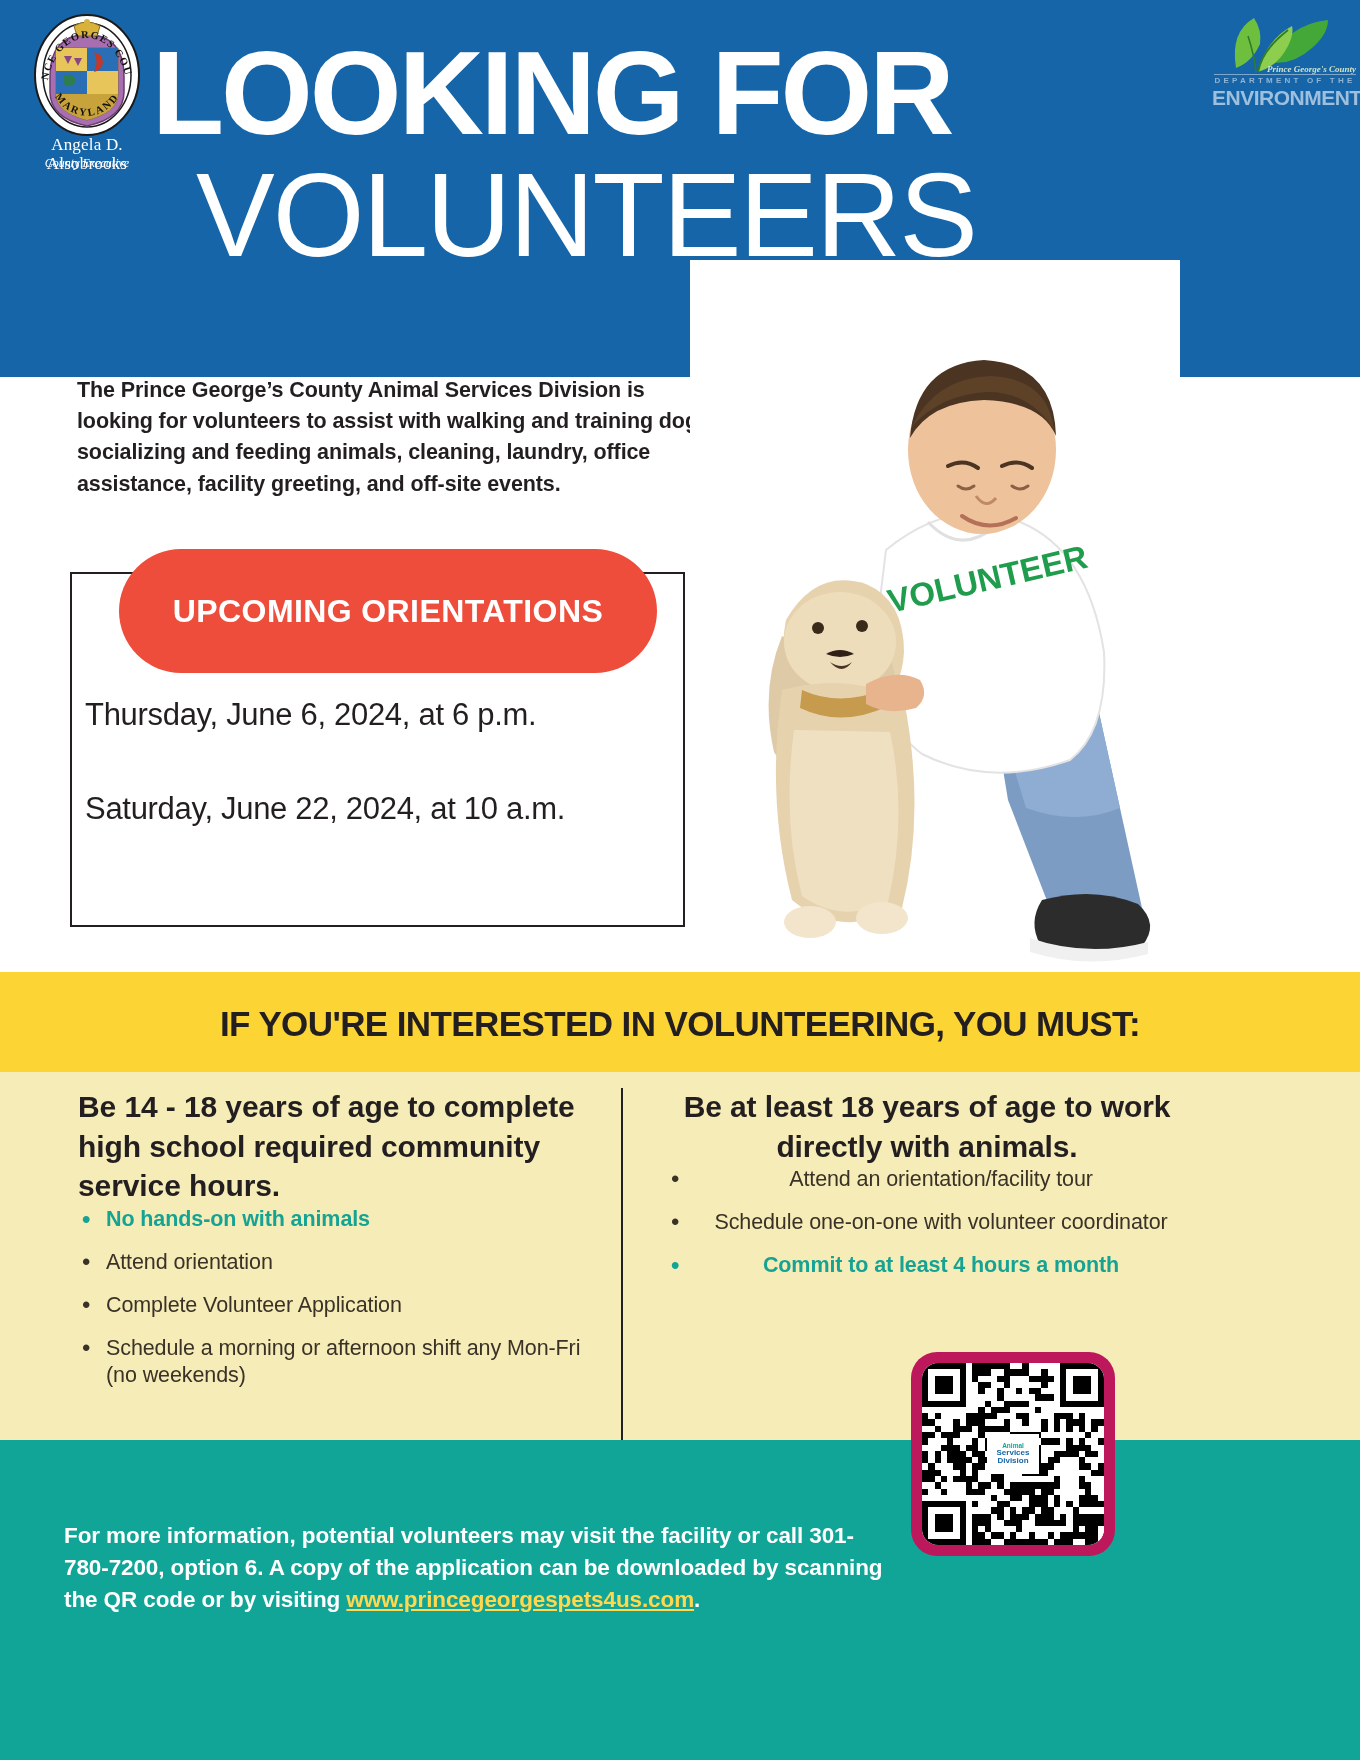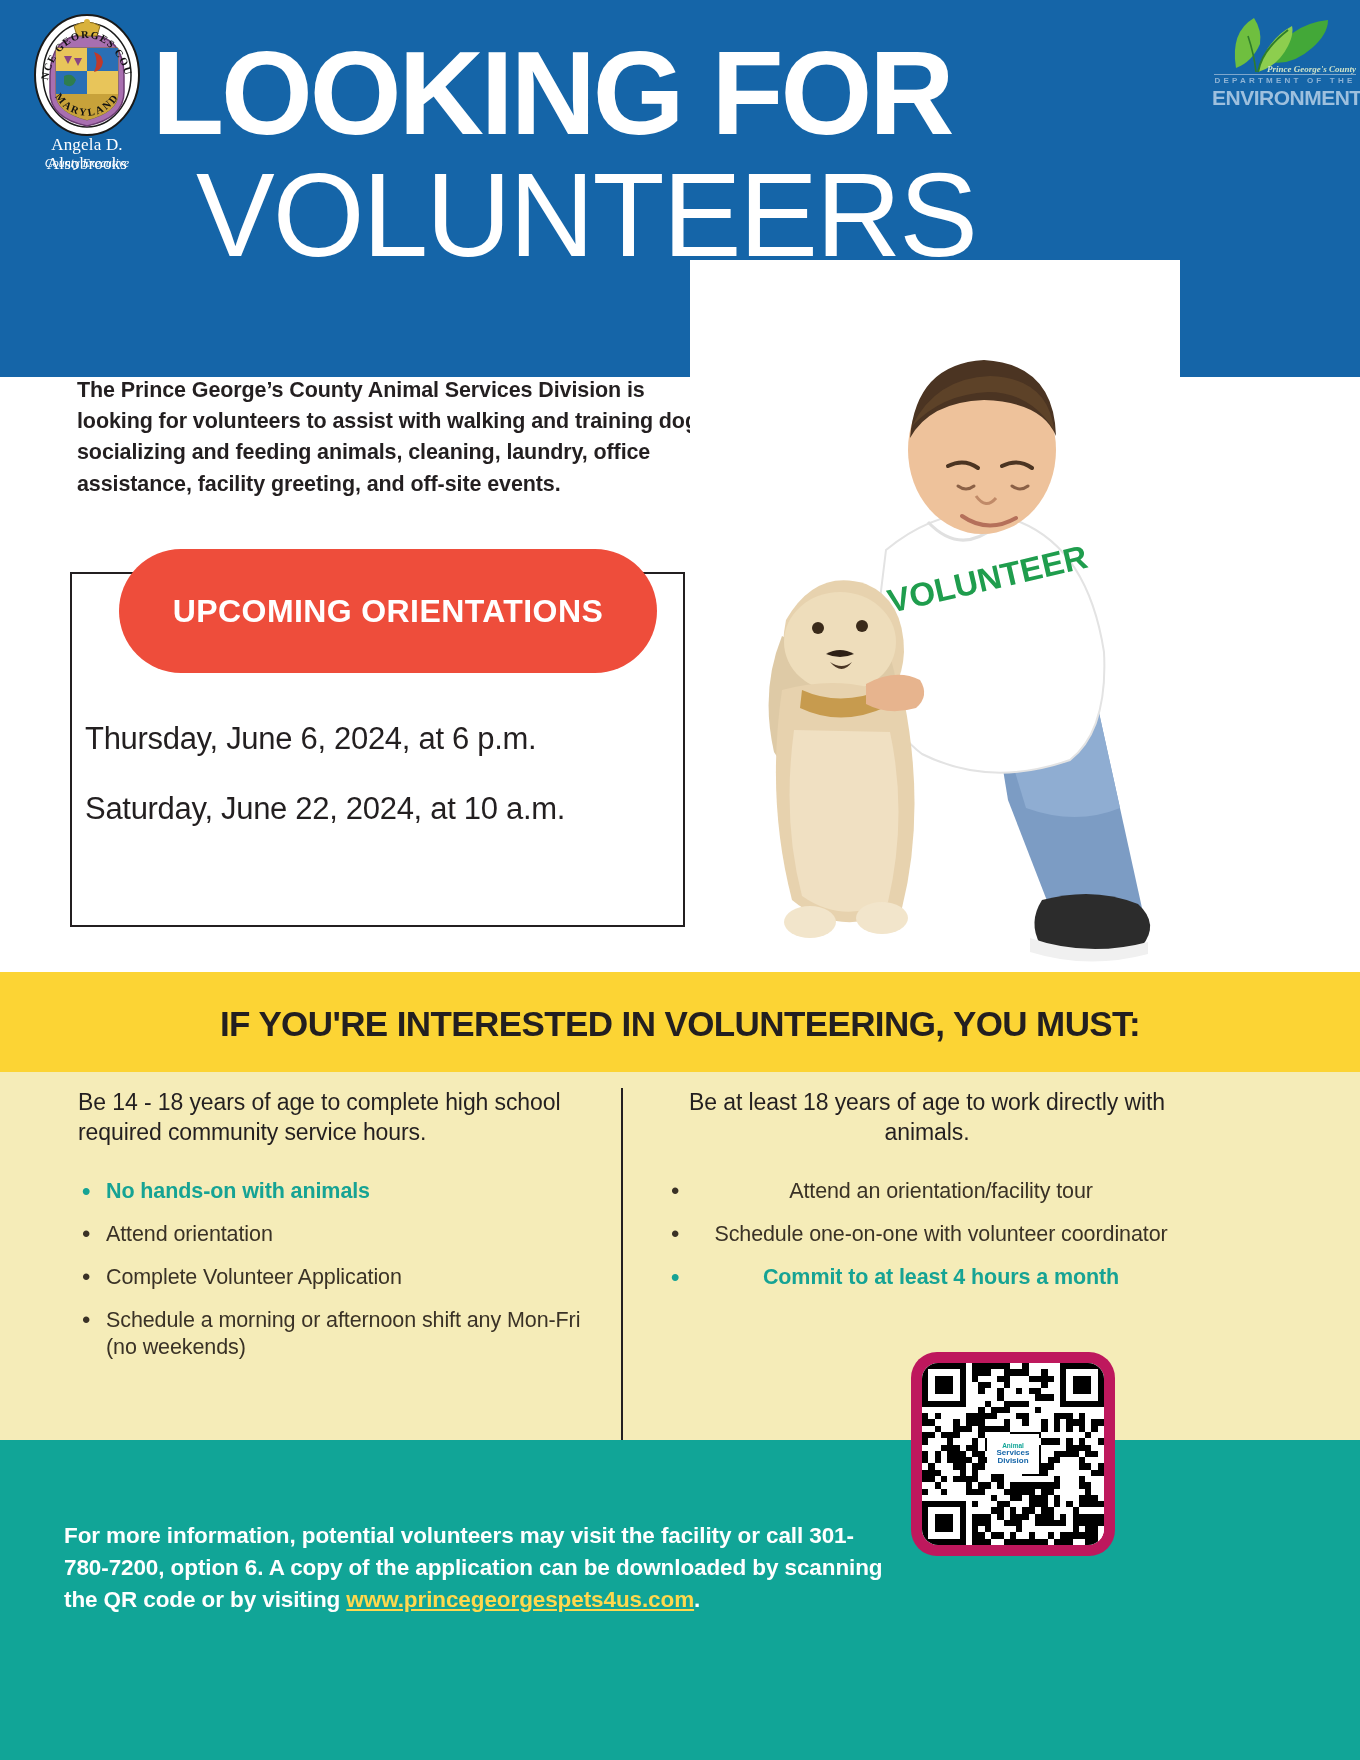--- a/index.html
+++ b/index.html
@@ -78,21 +78,21 @@
     background:#ee4d3b; border-radius:62px;
     display:flex; align-items:center; justify-content:center;
   }
   .orient-pill span {
     color:#fff; font-weight:bold; font-size:32px; letter-spacing:.4px;
   }
   .date-line {
     position:absolute; left:85px; color:#231f20;
     font-size:31px; letter-spacing:-.3px;
   }
-  .date-1 { top:697px;margin-top:24px; }
+  .date-1 { top:697px; }
   .date-2 { top:791px; }
 
   
   .photo {
     position:absolute; left:690px; top:260px; width:490px; height:730px;
     overflow:hidden;
   }
   .photo svg { position:absolute; left:0; top:0; }
 
   
@@ -111,22 +111,22 @@
     background:#f5ecb8;
   }
   .divider {
     position:absolute; left:621px; top:1088px; width:2px; height:352px;
     background:#231f20;
   }
   .col { position:absolute; }
   .col-left { left:78px; top:1087px; width:520px; }
   .col-right { left:667px; top:1087px; width:520px;text-align:center; }
   .col-head {
-    color:#231f20; font-weight:normal; font-size:23px; line-height:1.32;
-    margin-bottom:30px; letter-spacing:-.1px;
+    color:#231f20; font-weight:bold; font-size:30px; line-height:1.32;
+    letter-spacing:-.1px;
   }
   ul.reqs { list-style:none; }
   ul.reqs li {
     position:relative; padding-left:28px; margin-bottom:16px;
     color:#3a3226; font-size:21.5px; line-height:1.26; letter-spacing:-.1px;
   }
   ul.reqs li::before {
     content:"\2022"; position:absolute; left:4px; top:-2px;
     font-size:24px; color:#3a3226;
   }

